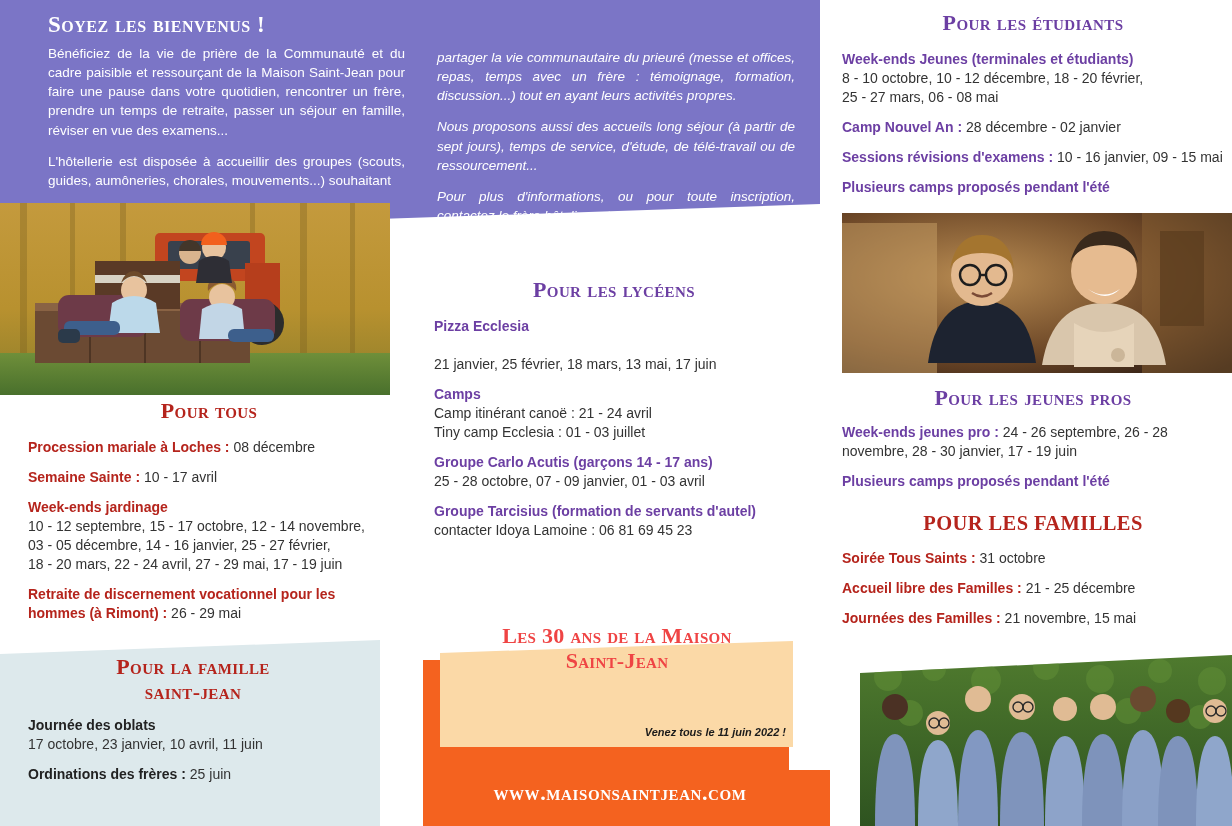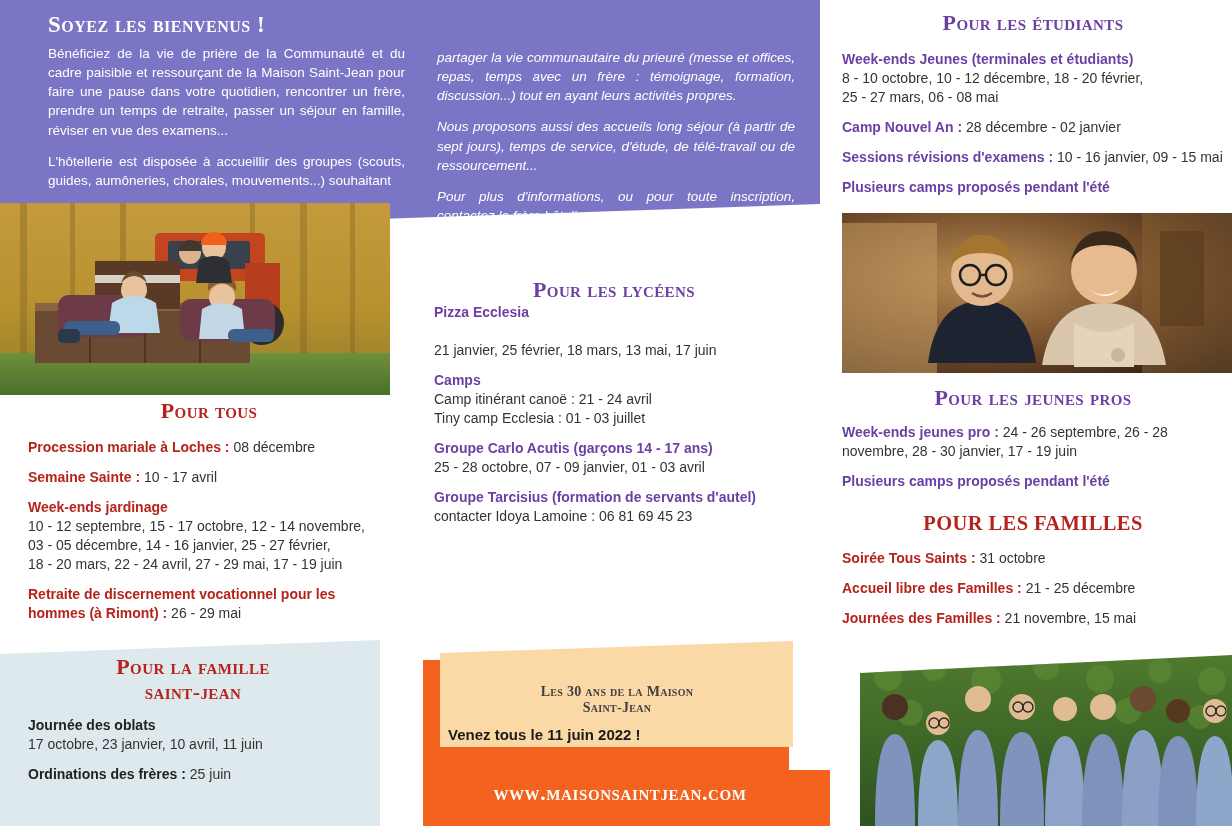--- a/index.html
+++ b/index.html
@@ -69,44 +69,44 @@
     position:absolute;left:0;top:640px;width:380px;height:186px;
     background:#dde9ec;
     clip-path:polygon(0 14px, 380px 0, 380px 186px, 0 186px);
     -webkit-clip-path:polygon(0 14px, 380px 0, 380px 186px, 0 186px);
   }
   #col-famille-sj{position:absolute;left:28px;top:655px;width:330px;}
   #col-famille-sj .sec-title{margin-bottom:12px;line-height:1.12;}
 
   
   #col-lyceens{position:absolute;left:434px;top:277px;width:360px;}
-  #col-lyceens .sec-title{}
+  #col-lyceens .sec-title{margin-bottom:14px;}
 
   
   .orangebox{
     position:absolute;left:423px;top:660px;width:407px;height:166px;
     background:#f4621f;
     clip-path:polygon(0 0, 366px 0, 366px 110px, 407px 110px, 407px 166px, 0 166px);
     -webkit-clip-path:polygon(0 0, 366px 0, 366px 110px, 407px 110px, 407px 166px, 0 166px);
   }
   .creambox{
     position:absolute;left:440px;top:641px;width:353px;height:106px;
     background:#fbd9a7;
     clip-path:polygon(0 12px, 353px 0, 353px 106px, 0 106px);
     -webkit-clip-path:polygon(0 12px, 353px 0, 353px 106px, 0 106px);
   }
   .cream-title{
-    position:absolute;left:448px;top:684px;width:338px;text-align:center;
+    position:absolute;left:448px;top:624px;width:338px;text-align:center;
     font-family:"Liberation Serif", serif;font-weight:bold;
-    font-variant:small-caps;color:#404040;font-size:14px;line-height:1.13;
+    font-variant:small-caps;color:#ef4444;font-size:22px;line-height:1.13;
     letter-spacing:.3px;
   }
   .cream-sub{
-    position:absolute;left:448px;top:726px;width:338px;text-align:left;
-    font-weight:bold;color:#1b1b1b;font-size:15px;
+    position:absolute;left:448px;top:726px;width:338px;text-align:right;
+    font-weight:bold;color:#1b1b1b;font-size:11px;font-style:italic;
   }
   .site-url{
     position:absolute;left:430px;top:780px;width:380px;text-align:center;
     font-family:"Liberation Serif", serif;font-weight:bold;
     font-variant:small-caps;color:#ffffff;font-size:22px;letter-spacing:.6px;
   }
 
   
   #col-etudiants{position:absolute;left:842px;top:10px;width:382px;}
   #col-etudiants .sec-title{margin-bottom:14px;}

